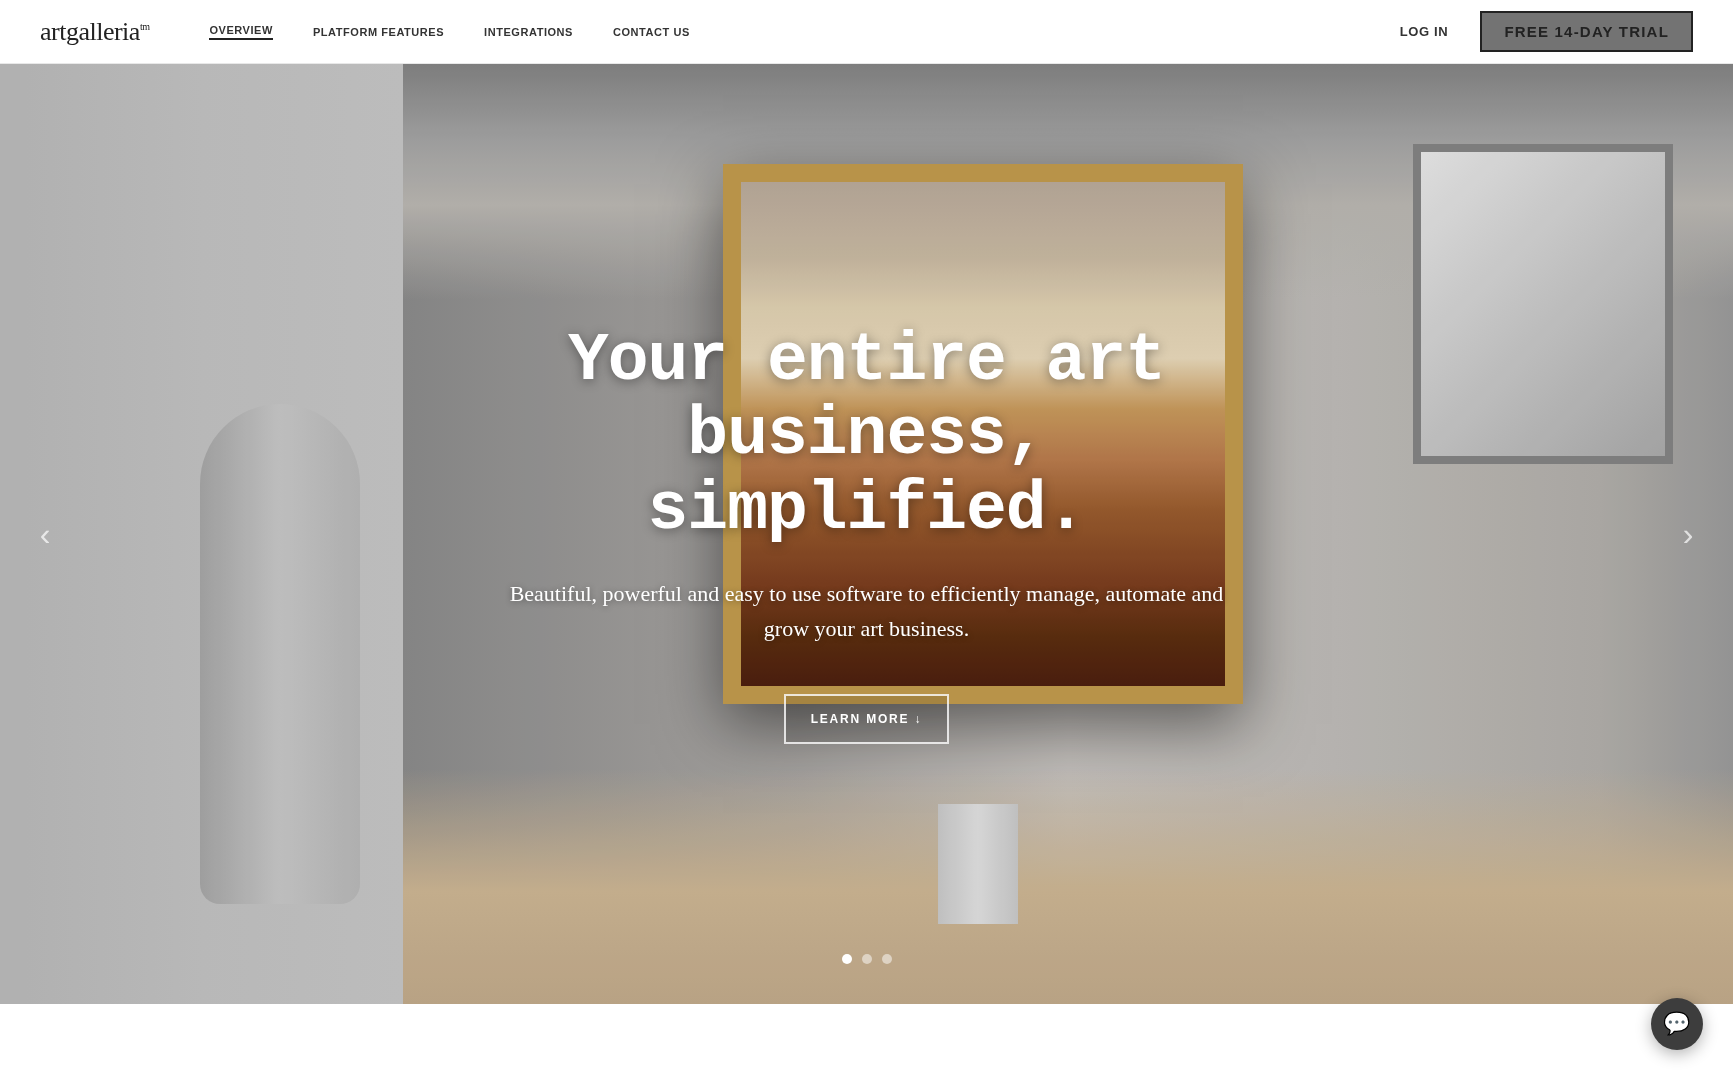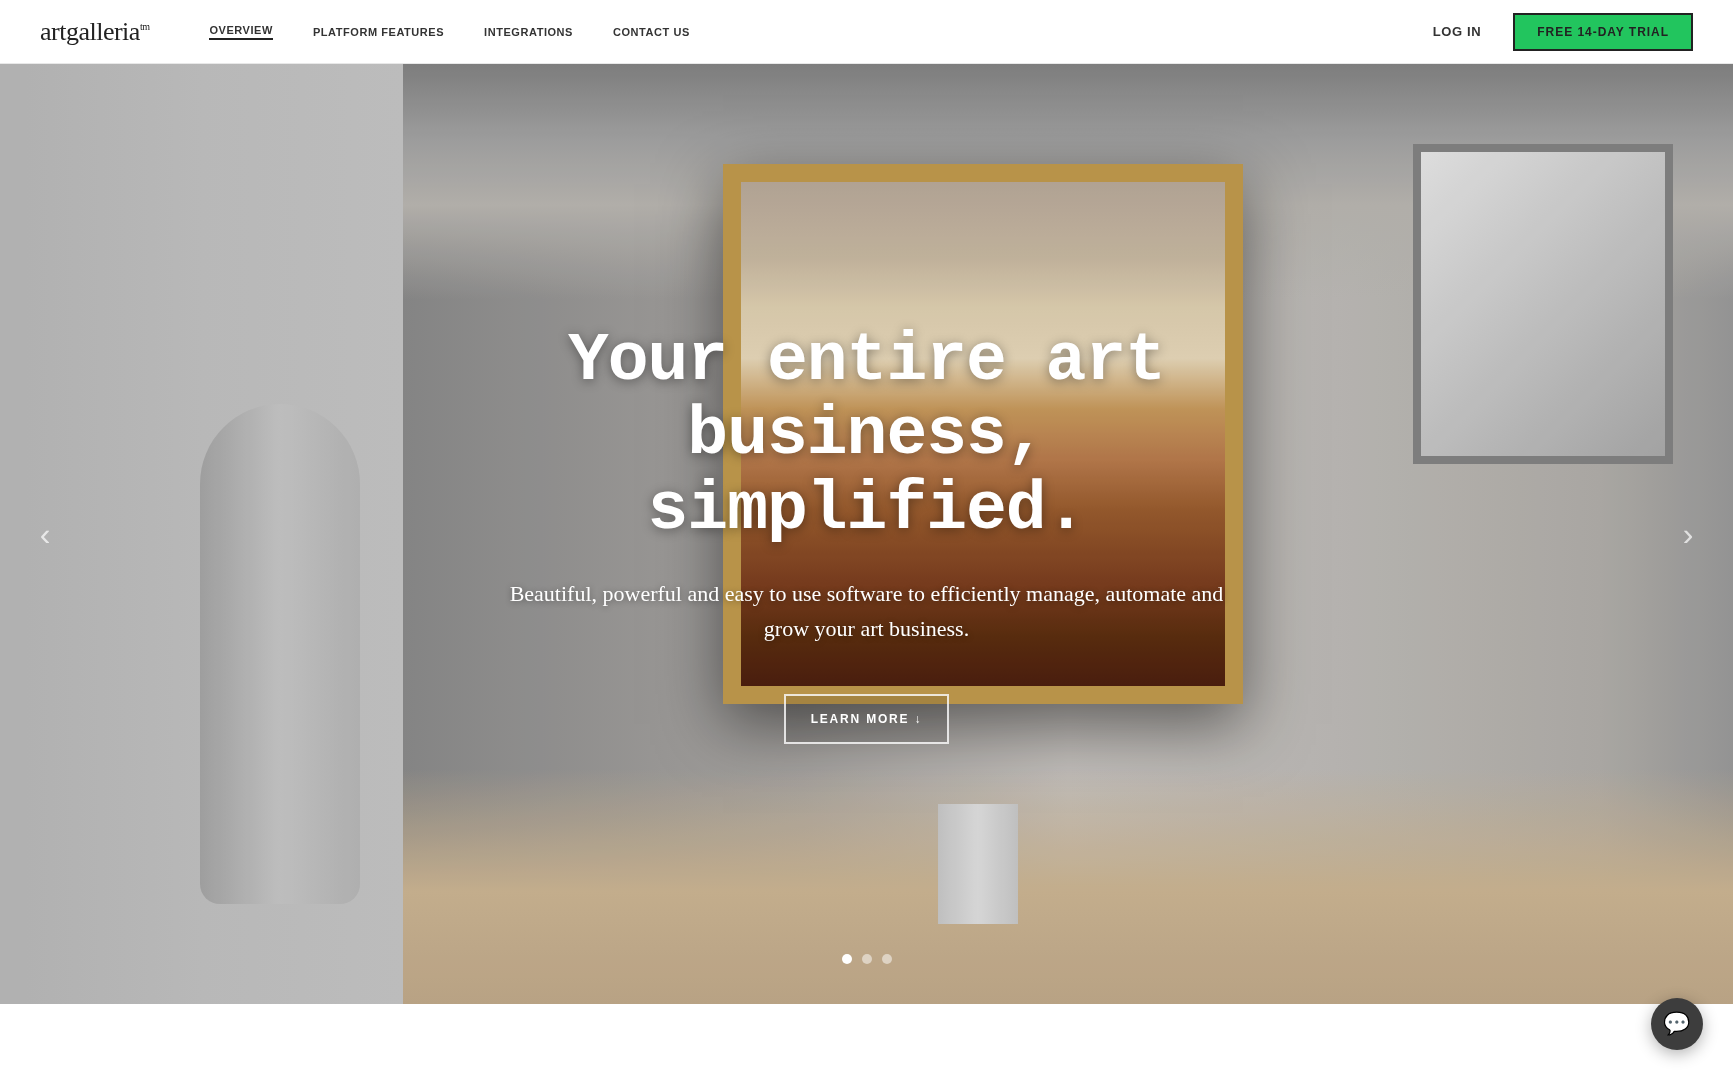--- a/index.html
+++ b/index.html
@@ -77,28 +77,28 @@
       letter-spacing: 0.05em;
       color: #333;
       text-decoration: none;
       text-transform: uppercase;
       cursor: pointer;
       margin-left: 28px;
     }
 
     .nav-trial-btn {
       font-family: Arial, Helvetica, sans-serif;
-      font-size: 12px;
+      font-size: 15px;
       font-weight: 700;
       letter-spacing: 0.08em;
       color: #222;
       text-transform: uppercase;
       border: 2px solid #222;
       padding: 10px 22px;
-      background: #22c55e;
+      background: #737373;
       cursor: pointer;
       white-space: nowrap;
     }
 
     
     .hero {
       position: relative;
       margin-top: 64px;
       width: 100%;
       height: 940px;

